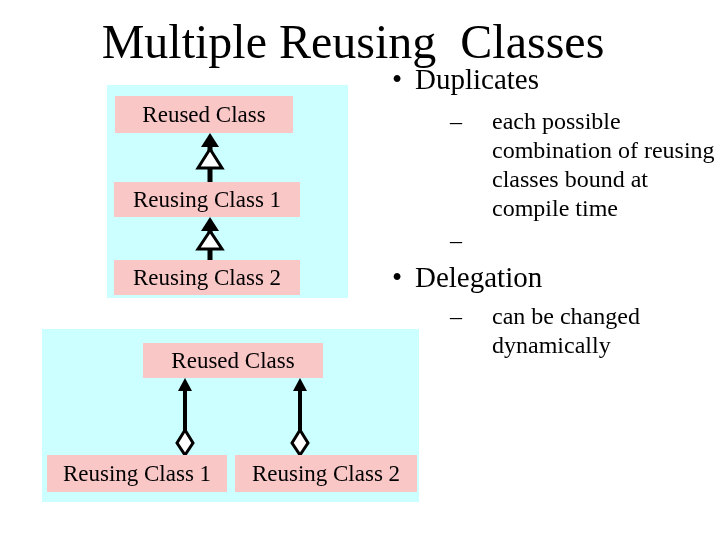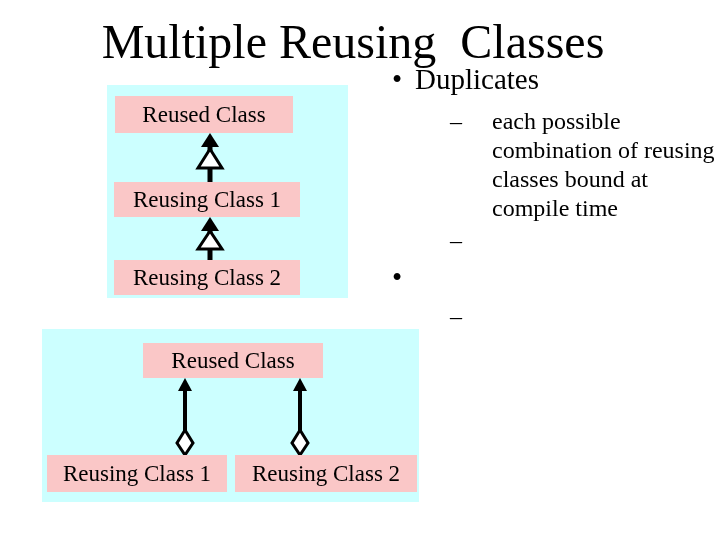--- a/index.html
+++ b/index.html
@@ -124,19 +124,22 @@
 classes bound at
 compile time</span>
   </div>
 
   <div class="sub-item" id="sub-dup">
     <span class="marker">–</span>
   </div>
 
   <div class="bullet-item" id="bullet-delegation">
     <span class="marker">•</span>
+    <span class="blabel">Delegation</span>
   </div>
 
   <div class="sub-item" id="sub-can">
     <span class="marker">–</span>
+    <span class="stext">can be changed
+dynamically</span>
   </div>
 
 </div>
 
 </body></html>

